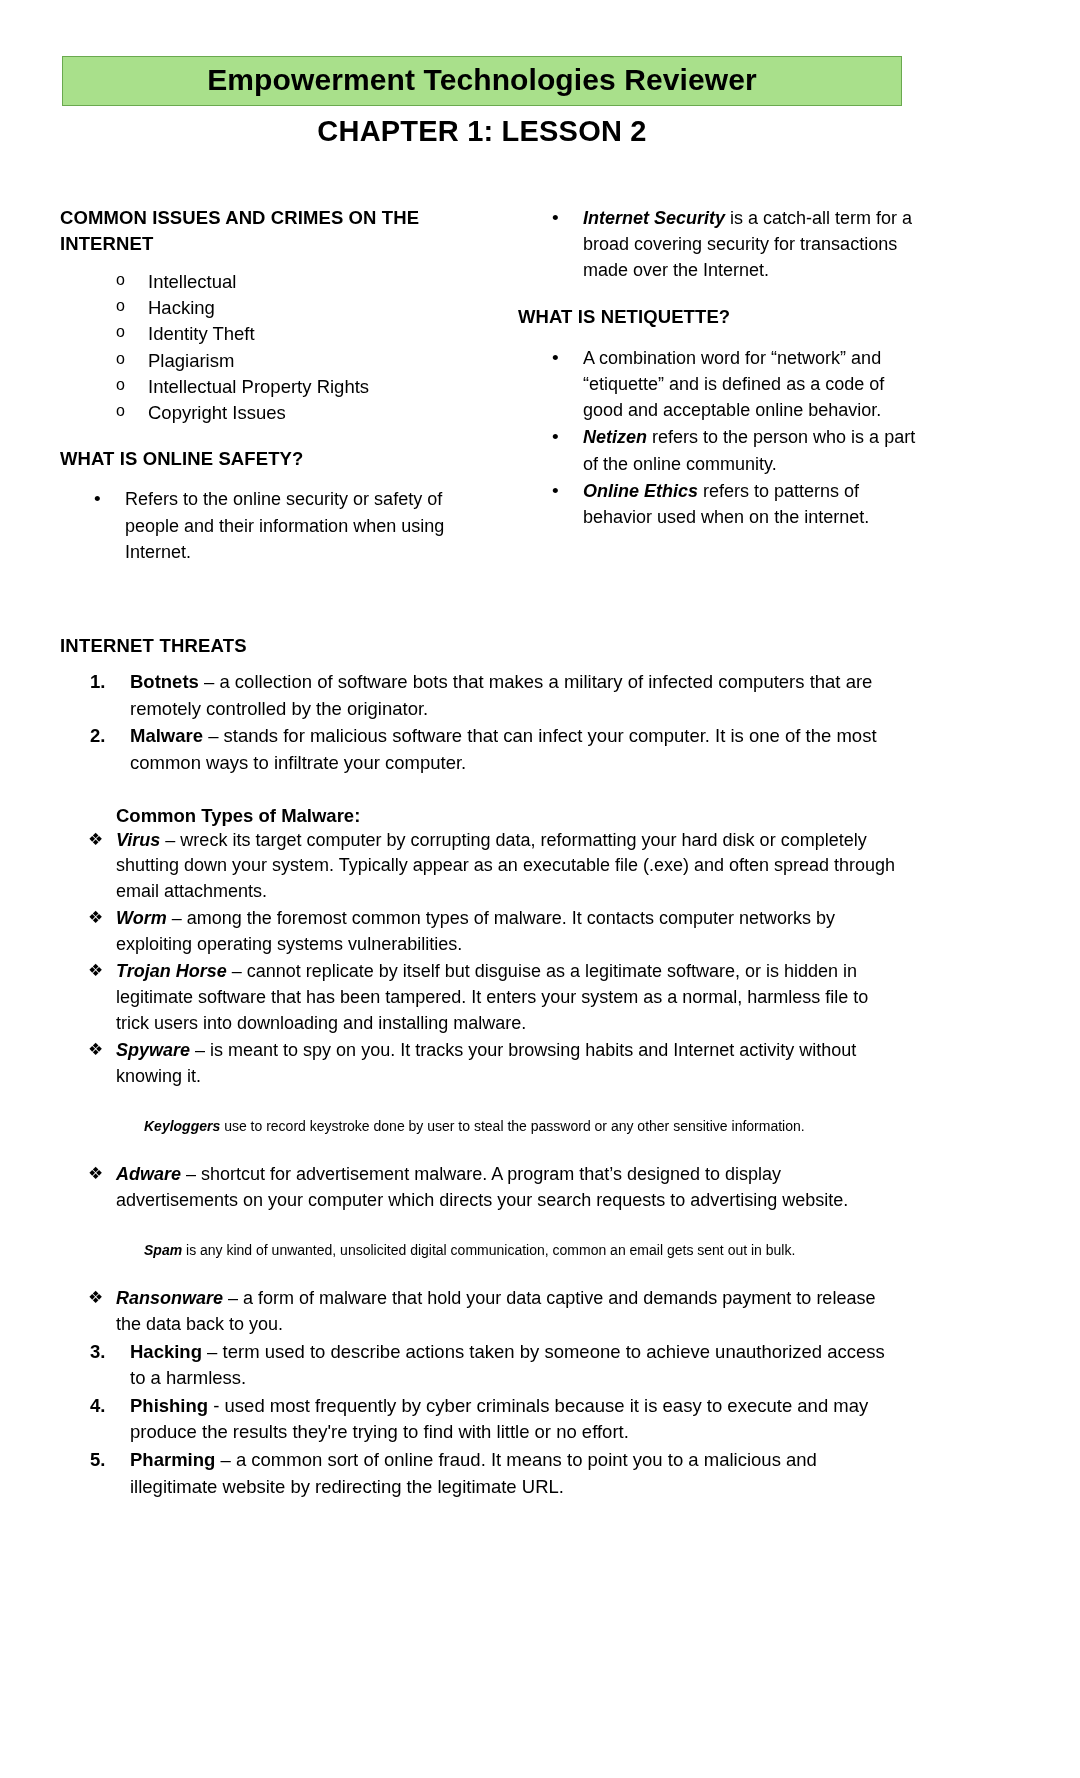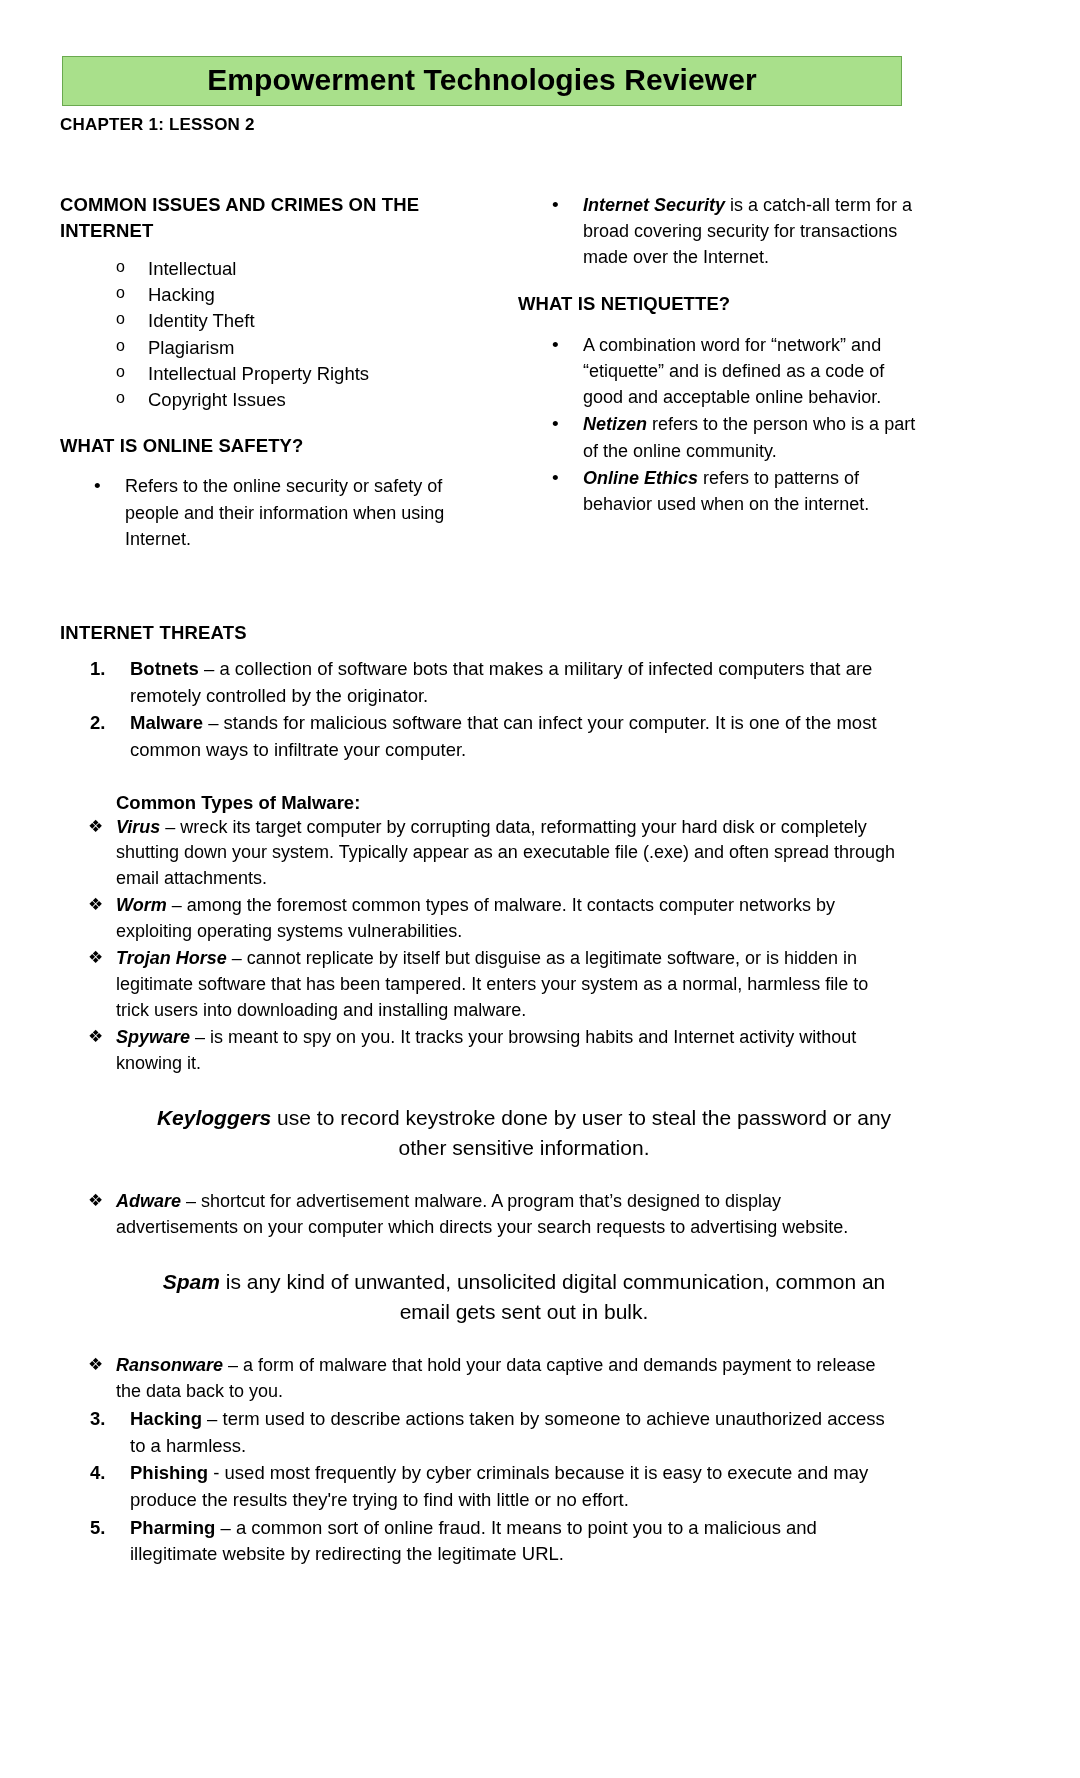--- a/index.html
+++ b/index.html
@@ -32,22 +32,22 @@
     margin: 0 2px 0 2px;
   }
   .title-banner .doc-title {
     font-size: 30px;
     font-weight: bold;
     letter-spacing: 0.1px;
     line-height: 1.05;
     color: #000;
   }
   .subtitle {
-    text-align: left;
-    font-size: 17px;
+    text-align: center;
+    font-size: 29px;
     font-weight: bold;
     margin-top: 9px;
     letter-spacing: 0.2px;
   }
 
   
   .columns {
     display: flex;
     margin-top: 57px;
     gap: 22px;
@@ -171,25 +171,24 @@
     margin-bottom: 1px;
   }
   ul.diamond-list > li::before {
     content: "\2756";
     position: absolute;
     left: 0;
     top: 0px;
     font-size: 17px;
   }
   .note-para {
-    font-size: 21px;
+    font-size: 14px;
     line-height: 1.44;
     padding-left: 56px;
     margin: 26px 0 26px 0;
-    text-align: center;
   }
   .tail-list { margin-top: 28px; }
 
   b, strong { font-weight: bold; }
   .bi { font-weight: bold; font-style: italic; }
 </style>
 </head>
 <body>
 
 <div class="page">

